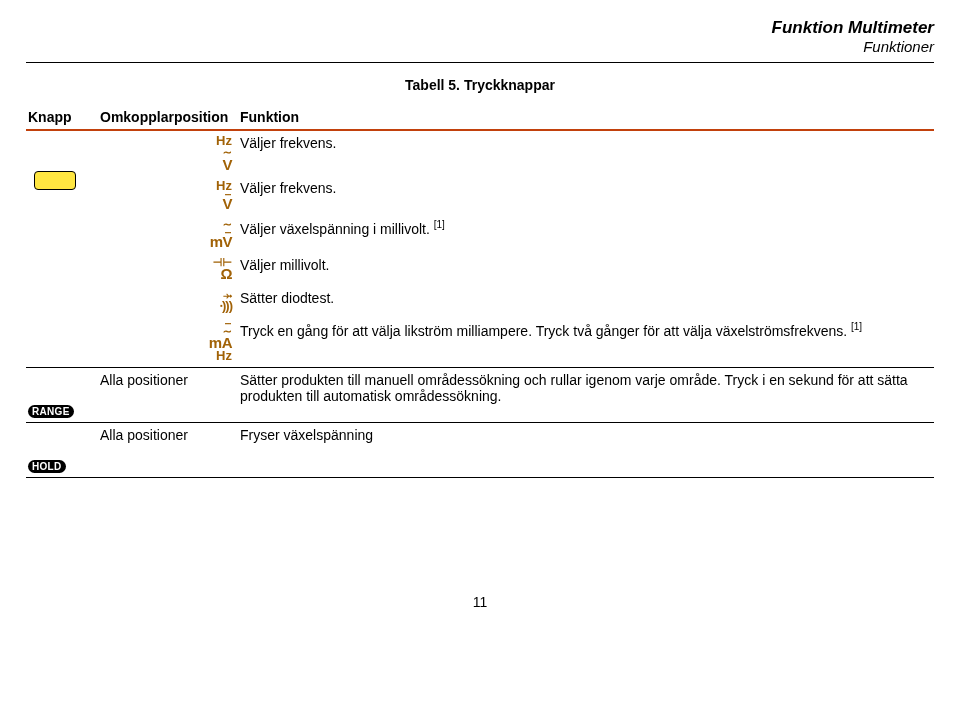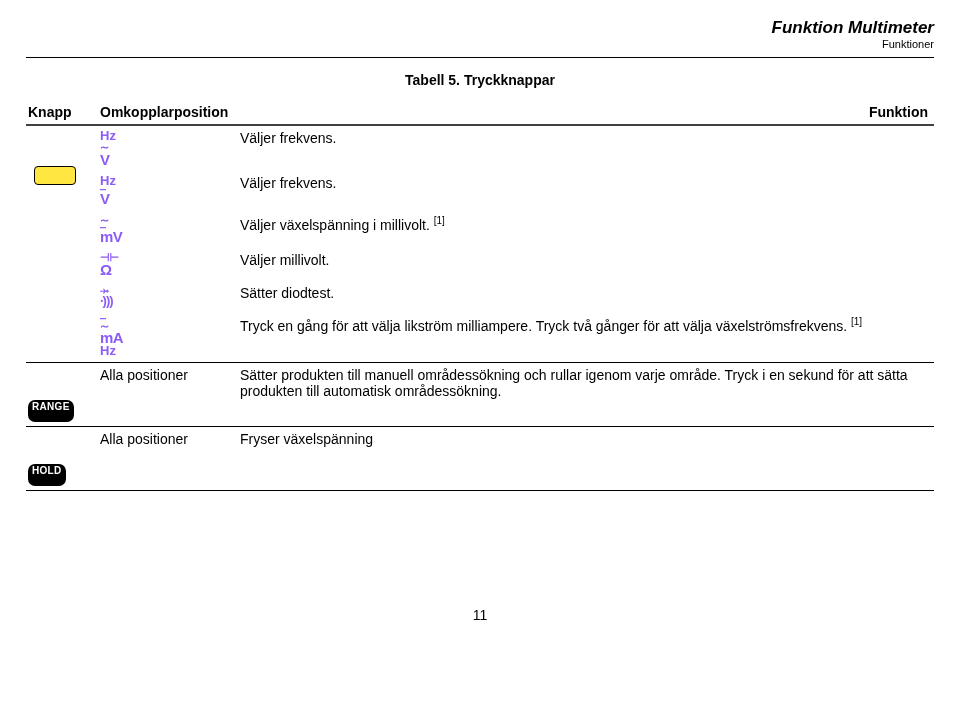--- a/index.html
+++ b/index.html
@@ -16,21 +16,22 @@
     text-align: right;
     line-height: 1.18;
     margin-bottom: 6px;
   }
   .hdr-title {
     font-weight: 700;
     font-style: italic;
     font-size: 17px;
   }
   .hdr-sub {
-    font-size: 11px;
+    font-style: italic;
+    font-size: 15px;
   }
   .rule {
     height: 1px;
     background: #000;
     margin-top: 2px;
     margin-bottom: 14px;
   }
   .caption {
     text-align: center;
     font-weight: 700;
@@ -39,39 +40,39 @@
   }
 
   table.tbl {
     width: 100%;
     border-collapse: collapse;
   }
   table.tbl thead th {
     text-align: left;
     font-weight: 700;
     padding: 3px 6px 4px 2px;
-    border-bottom: 2px solid #404040;
+    border-bottom: 2px solid #c2410c;
     vertical-align: bottom;
   }
-  table.tbl thead th.fn { text-align: right; }
+  table.tbl thead th.fn { text-align: left; }
   table.tbl td {
     padding: 4px 6px 4px 2px;
     vertical-align: top;
   }
   tr.divider td { border-bottom: 1px solid #000; padding:0; height:0; }
   .col-knapp { width: 72px; }
   .col-omk   { width: 140px; }
   .col-fn    {  }
 
   .sym-stack {
     display: flex;
     flex-direction: column;
-    align-items: flex-start;
+    align-items: flex-end;
     font-family: Arial, sans-serif;
-    color: #8b5cf6;
+    color: #a16207;
     font-weight: 700;
     line-height: 0.95;
     font-size: 13px;
   }
   .sym-stack .tiny { font-size: 11px; font-weight: 700; }
   .sym-stack .big  { font-size: 15px; letter-spacing: -0.5px;}
   .dashed { letter-spacing: 1px; font-size: 10px; line-height: 0.5; }
   .cont-sym { font-size: 13px; letter-spacing: -1px;}
 
   .yel-btn {
@@ -83,21 +84,21 @@
     background: #ffe641;
     margin-top: 36px;
     margin-left: 6px;
   }
   .rev-btn {
     display: inline-block;
     background: #000;
     color: #fff;
     font-size: 10px;
     font-weight: 700;
-    padding: 1px 4px 10px 4px;
+    padding: 1px 4px 1px 4px;
     border-radius: 7px;
     letter-spacing: 0.3px;
     margin-top: 33px;
   }
 
   sup { font-size: 10px; vertical-align: super; }
 
   .pagenum {
     text-align: center;
     margin-top: 116px;

